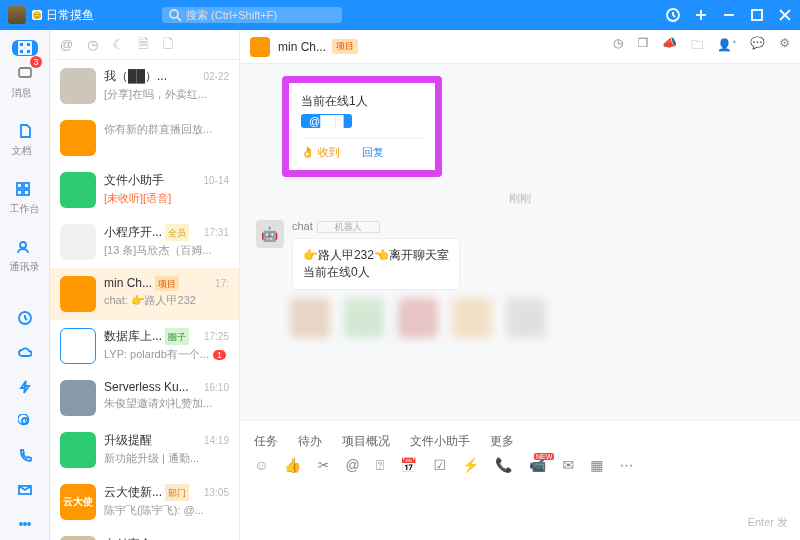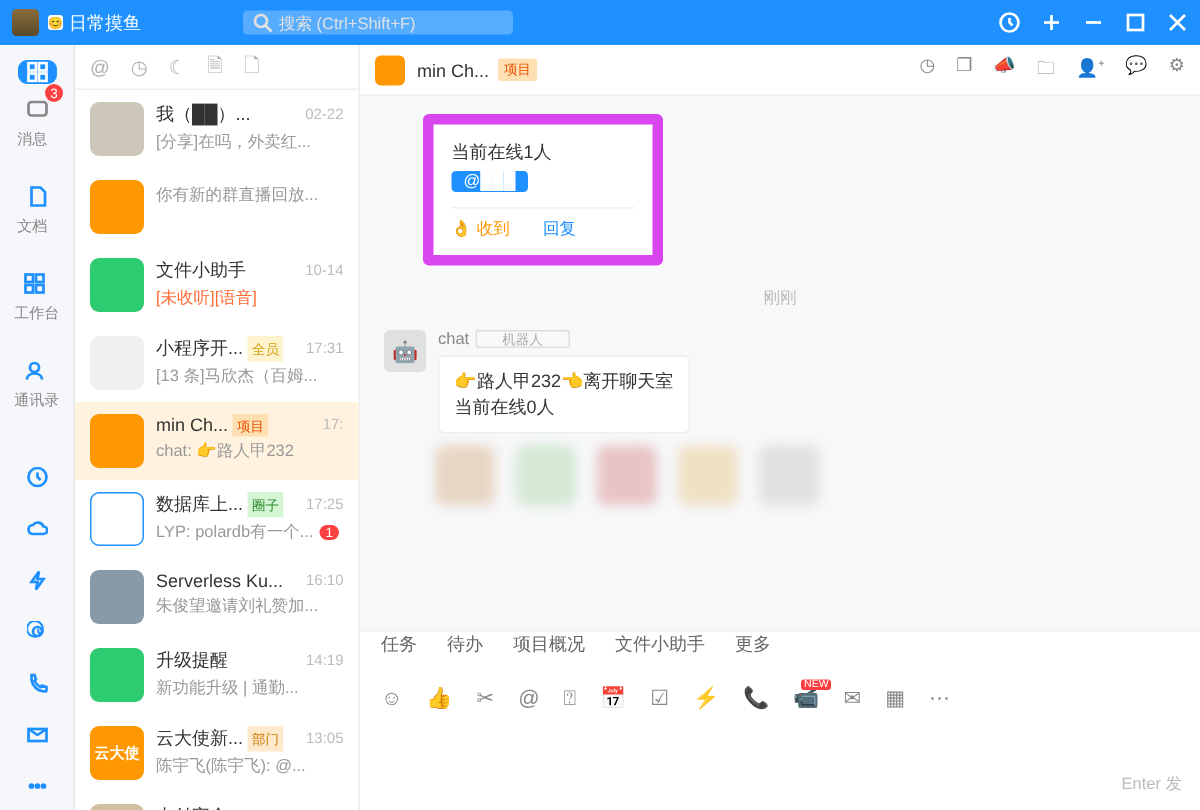--- a/index.html
+++ b/index.html
@@ -48,21 +48,21 @@
 .card-actions .recv{color:#ff9800}
 .card-actions .reply{color:#1e90ff}
 .time-sep{text-align:center;color:#bbb;font-size:11px;margin:14px 0}
 .botrow{display:flex;gap:8px;align-items:flex-start;margin-bottom:8px}
 .bot-av{width:28px;height:28px;background:#e0e0e0;border-radius:4px;display:flex;align-items:center;justify-content:center;font-size:14px;color:#888}
 .bot-name{font-size:11px;color:#888;margin-bottom:4px}
 .bot-tag{font-size:9px;color:#aaa;border:1px solid #ddd;border-radius:2px;padding:0 17px;margin-left:4px}
 .bot-bubble{background:#fff;border:1px solid #eee;border-radius:4px;padding:8px 10px;font-size:12px;max-width:180px}
 .blur{display:flex;gap:14px;margin-left:34px;margin-top:6px}
 .blur div{width:40px;height:40px;border-radius:6px;filter:blur(4px)}
-.cp-tabs{height:30px;background:#fff;border-top:1px solid #eee;display:flex;align-items:flex-start;gap:20px;padding:0 14px;font-size:12px;color:#666}
+.cp-tabs{height:30px;background:#fff;border-top:1px solid #eee;display:flex;align-items:flex-end;gap:20px;padding:0 14px;font-size:12px;color:#666}
 .cp-tabs span{cursor:pointer}
 .cp-toolbar{height:30px;background:#fff;display:flex;align-items:center;gap:16px;padding:0 14px;color:#888;font-size:14px}
 .cp-toolbar span{cursor:pointer}
 .cp-input{flex:0 0 60px;background:#fff;position:relative}
 .cp-enter{position:absolute;right:12px;bottom:10px;color:#bbb;font-size:11px}
 svg{width:14px;height:14px;stroke:currentColor;fill:none;stroke-width:1.8}
 </style>
 </head>
 <body>
 

